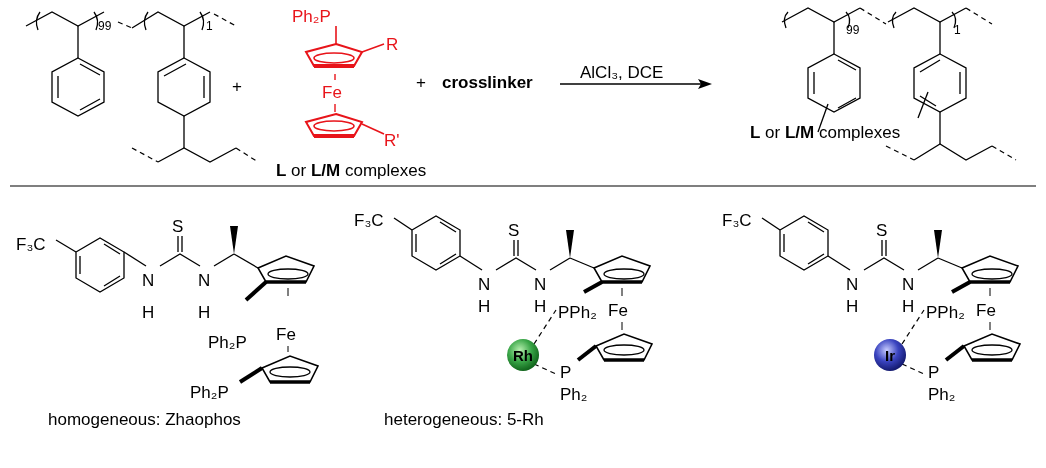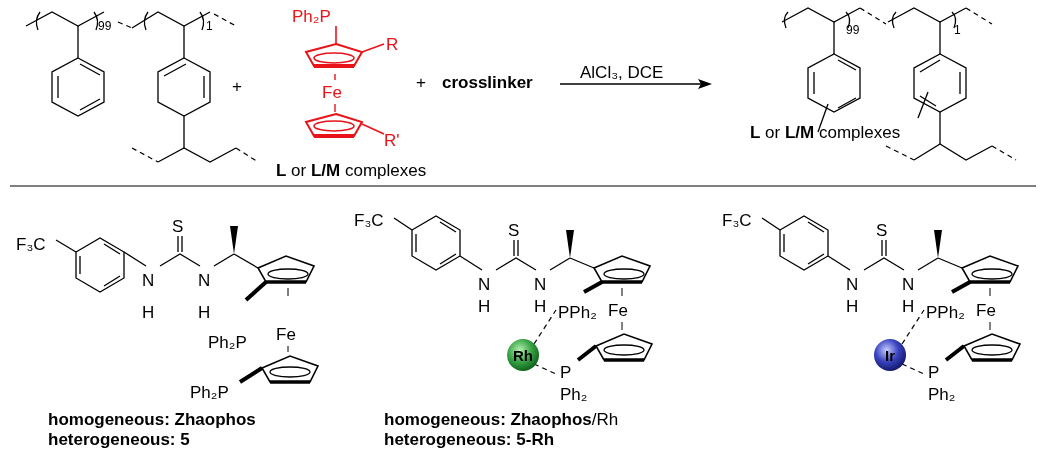--- a/index.html
+++ b/index.html
@@ -5,21 +5,21 @@
   html, body { margin: 0; padding: 0; background: #ffffff; }
   body { width: 1046px; height: 468px; position: relative; overflow: hidden;
          font-family: "Liberation Sans", sans-serif; color: #000; }
   svg { position: absolute; left: 0; top: 0; }
   .t { font-family: "Liberation Sans", sans-serif; font-size: 17px; fill: #000; }
   .tb { font-family: "Liberation Sans", sans-serif; font-size: 17px; font-weight: bold; fill: #000; }
   .small { font-size: 12px; }
   .red { fill: #e8141a; }
   .caption { position: absolute; font-family: "Liberation Sans", sans-serif; font-size: 17px;
              line-height: 20px; white-space: nowrap; }
-  .caption b { font-weight: bold; }
+  .caption b { font-weight: normal; }
   .bond { stroke: #000; stroke-width: 1.3; fill: none; }
   .rbond { stroke: #e8141a; stroke-width: 1.6; fill: none; }
   .dash { stroke: #000; stroke-width: 1.2; stroke-dasharray: 5 4; fill: none; }
   .wedge { fill: #000; }
 </style>
 </head>
 <body>
 
 <svg width="1046" height="468" viewBox="0 0 1046 468">
   <defs>
@@ -220,20 +220,18 @@
     <text x="928" y="400" class="t">Ph₂</text>
     <path class="dash" d="M902 344 L924 310"></path>
     <path class="dash" d="M902 364 L924 374"></path>
     <circle cx="890" cy="355" r="16" fill="url(#irGrad)"></circle>
     <text x="890" y="361" text-anchor="middle" class="tb" style="font-size:15px">Ir</text>
   </g>
 </svg>
 
 <div class="caption" style="left:48px; top:410px;">
   <div><b>homogeneous:</b> <b>Zhaophos</b><span></span></div>
-  <div><b>heterogeneous:</b> <b>5</b></div>
 </div>
 <div class="caption" style="left:384px; top:410px;">
-  <div><b>homogeneous:</b> <b>Zhaophos</b><span>/Rh</span></div>
   <div><b>heterogeneous:</b> <b>5-Rh</b></div>
 </div>
 <div class="caption" style="left:752px; top:410px;">
 </div>
 
 </body></html>

